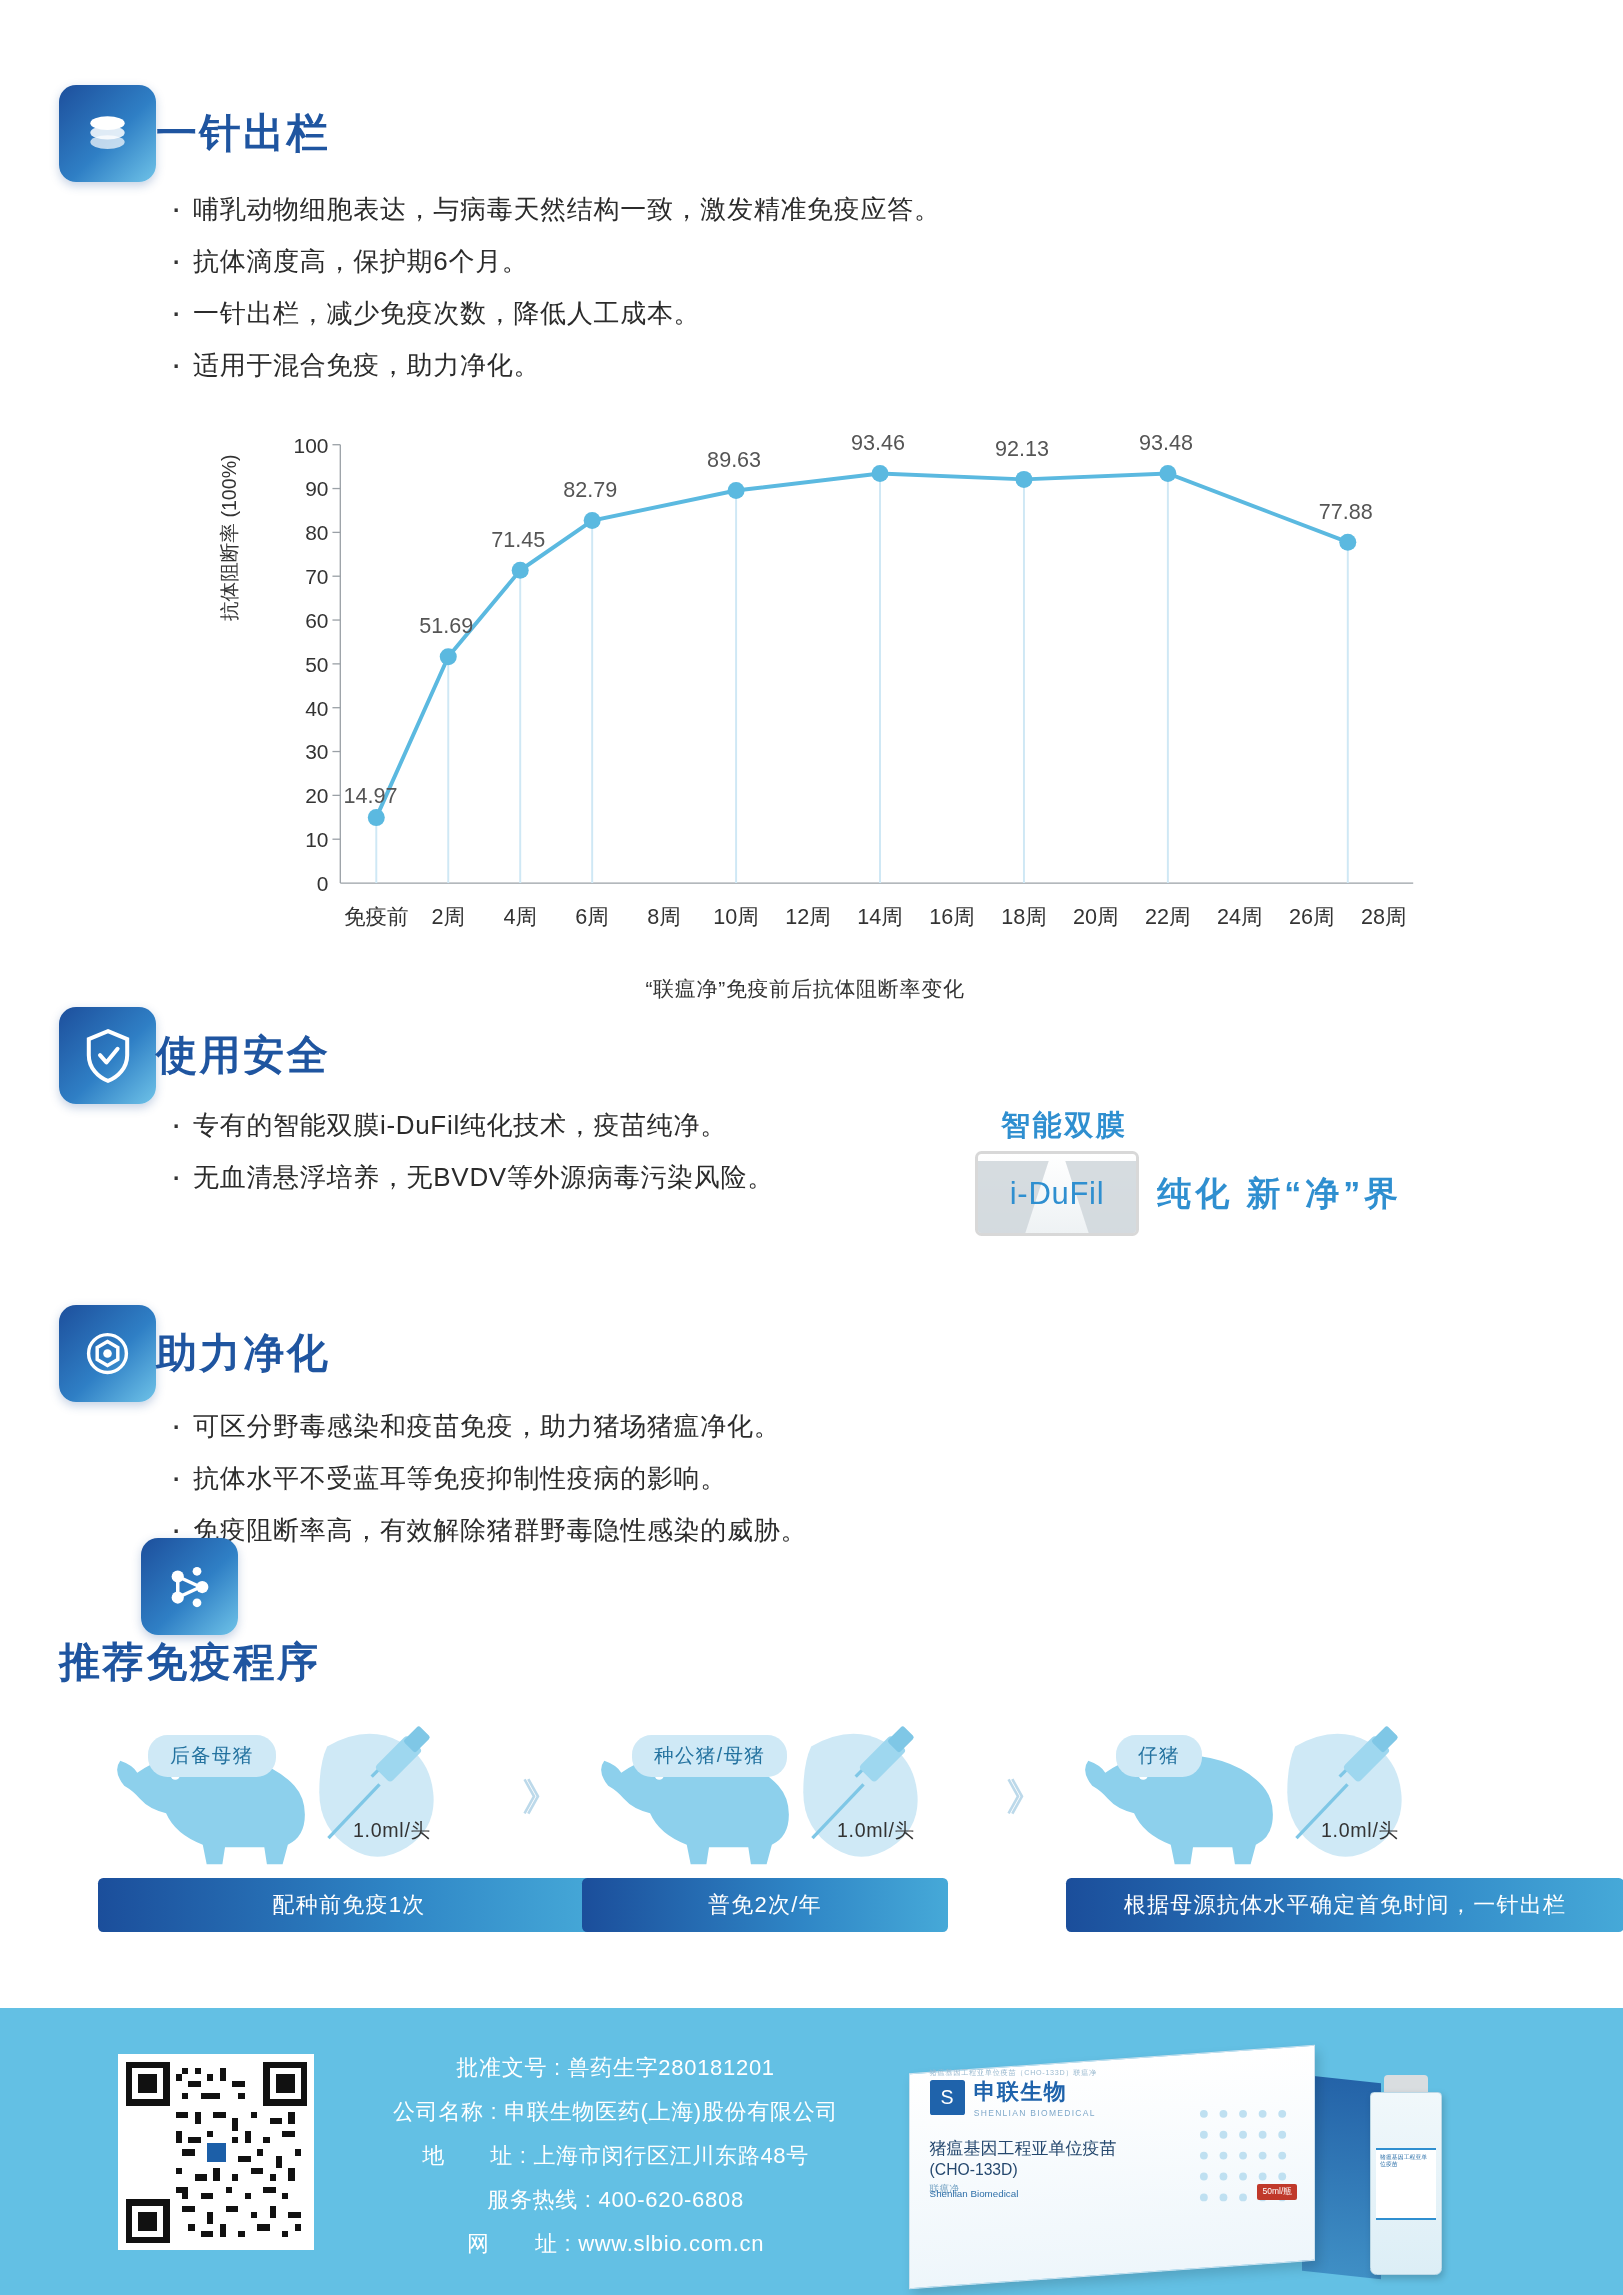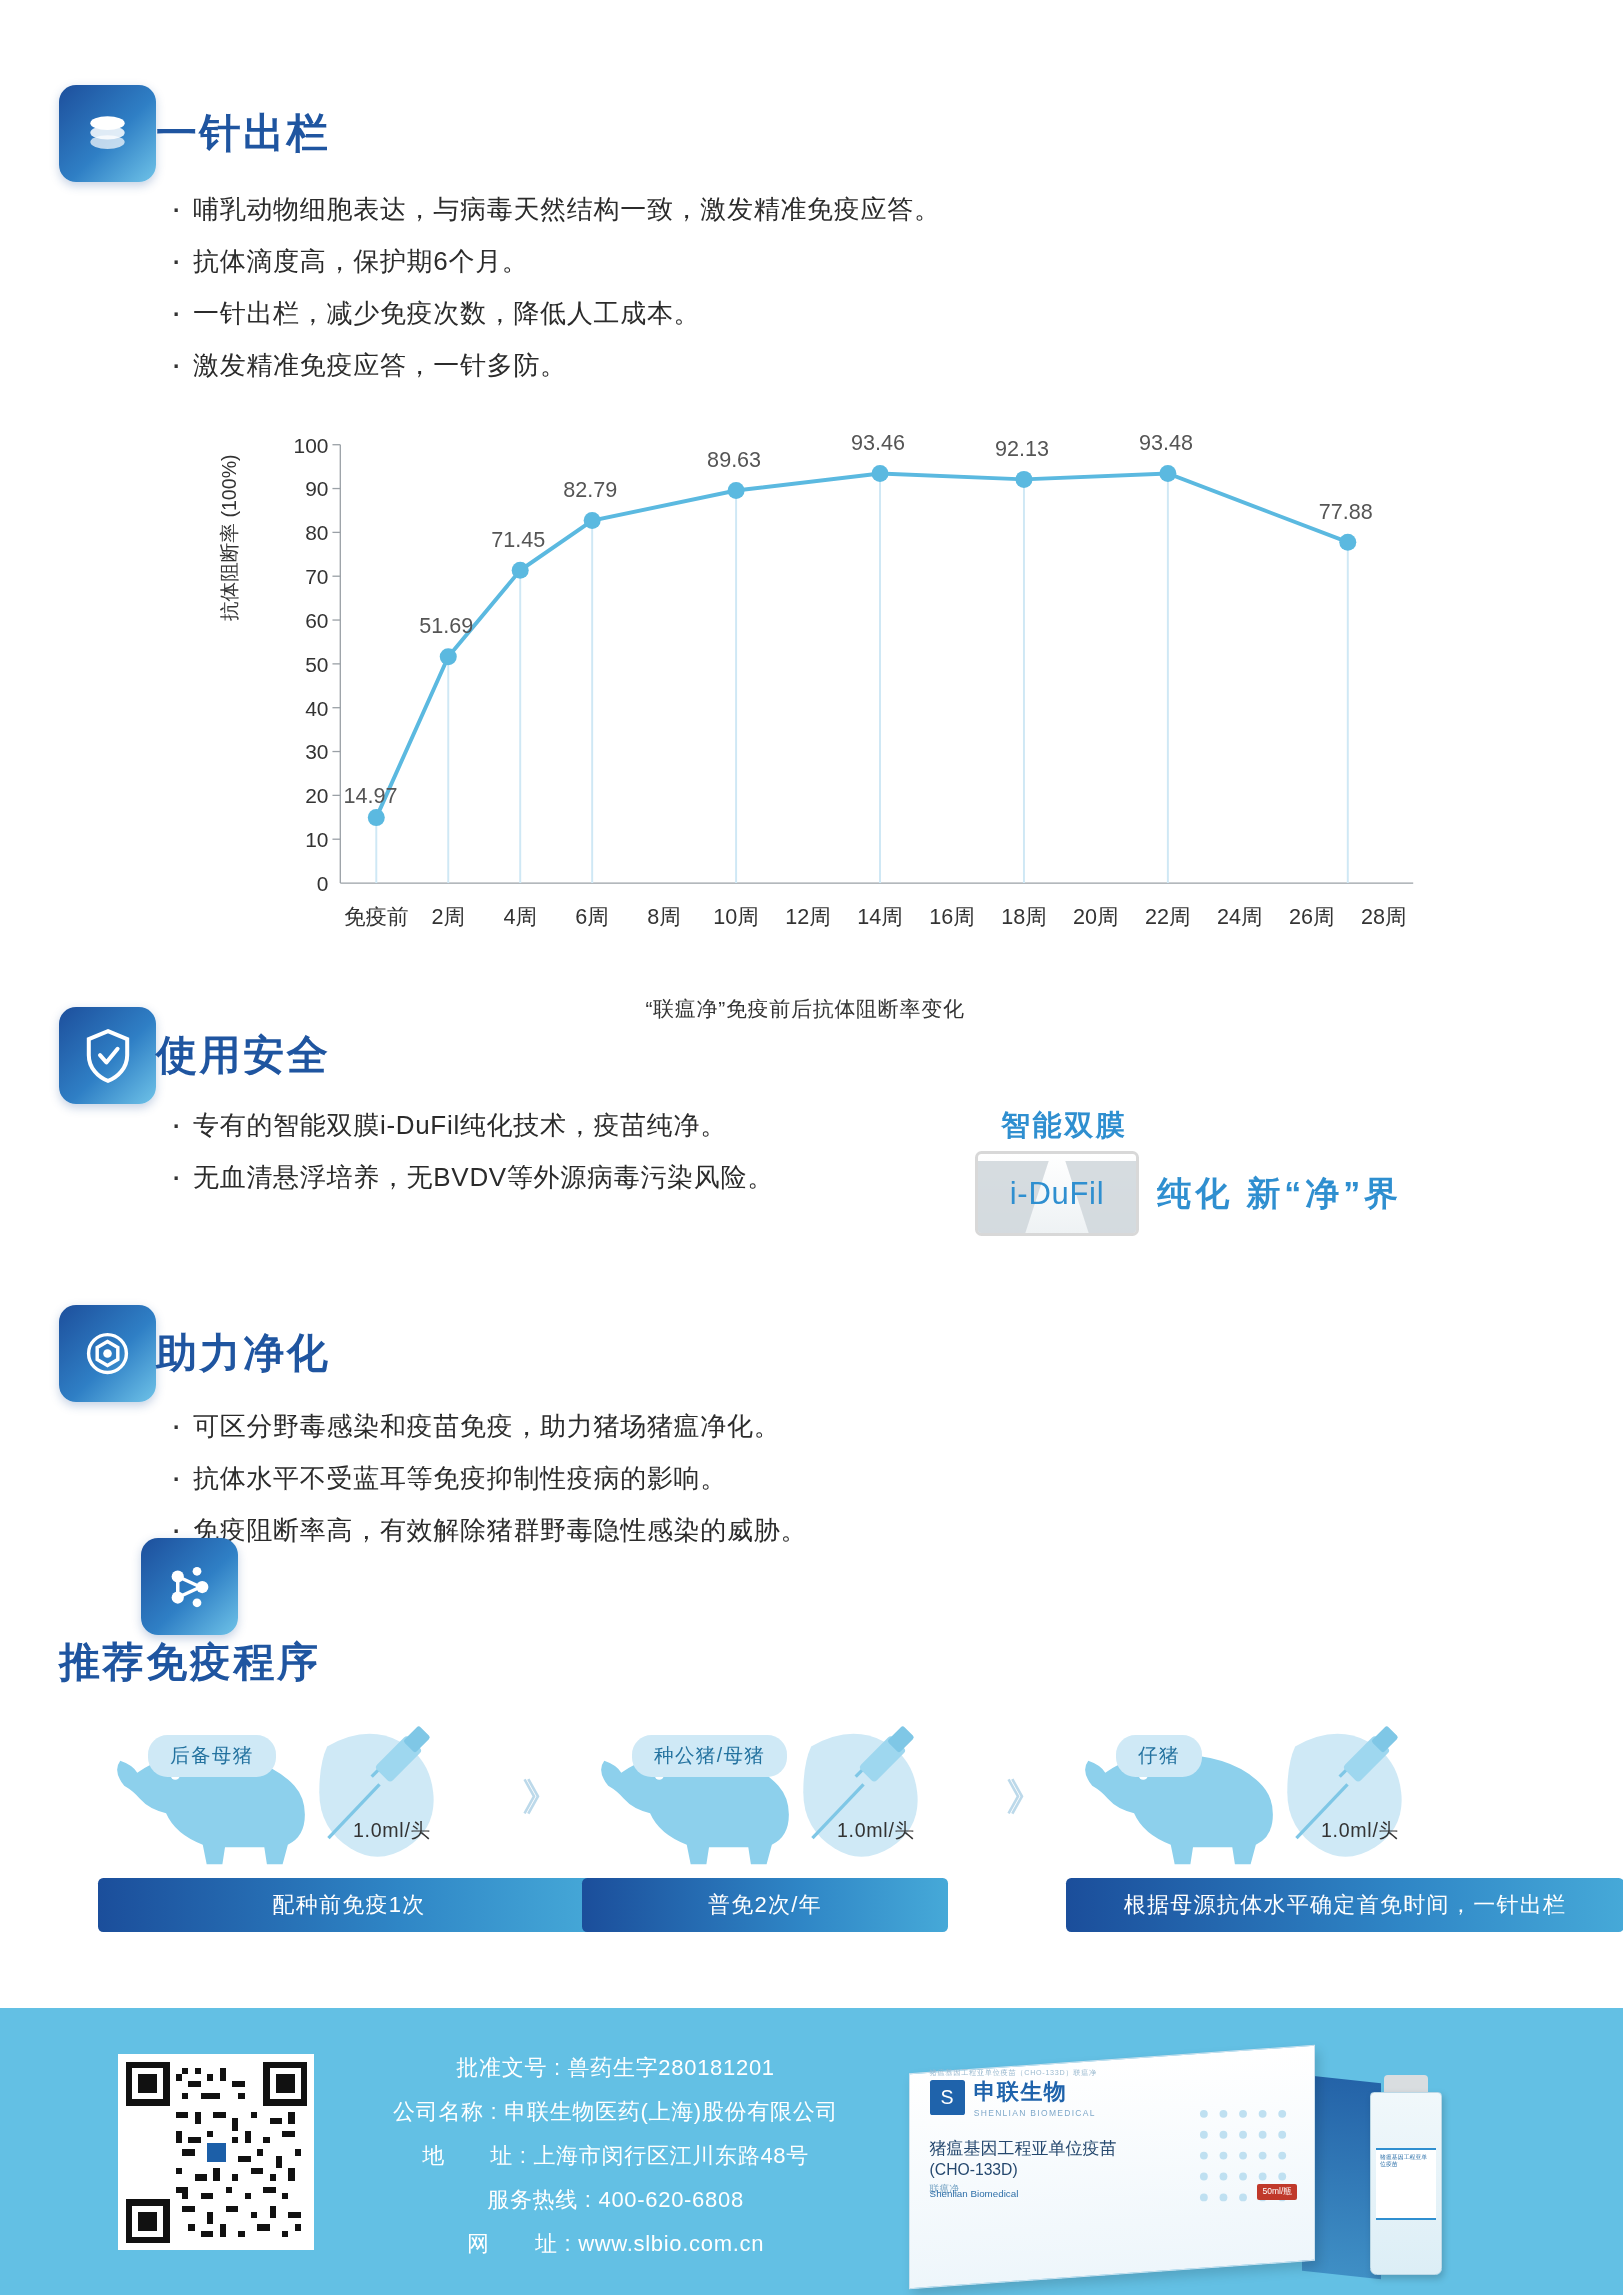--- a/index.html
+++ b/index.html
@@ -176,21 +176,21 @@
         <ellipse cx="32" cy="42" rx="20" ry="8" fill="#fff" opacity=".7"></ellipse>
       </svg>
     </div>
     <div class="sec-title">一针出栏</div>
   </div>
 
   <ul class="bullets" style="position:absolute;left:164px;top:196px;width:1243px;">
     <li>哺乳动物细胞表达，与病毒天然结构一致，激发精准免疫应答。</li>
     <li>抗体滴度高，保护期6个月。</li>
     <li>一针出栏，减少免疫次数，降低人工成本。</li>
-    <li>激发精准免疫应答，一针多防。</li>
+    <li>适用于混合免疫，助力净化。</li>
   </ul>
 
   <div class="chart-wrap" style="position:absolute;left:216px;top:425px;width:1243px;height:536px;">
     <div class="ylabel">抗体阻断率 (100%)</div>
 
     <svg width="1243" height="517" viewBox="0 0 1900 790">
 
       <line x1="190" y1="30" x2="190" y2="700" stroke="#9aa0a6" stroke-width="2"></line>
       <line x1="190" y1="700" x2="1830" y2="700" stroke="#9aa0a6" stroke-width="2"></line>
 
@@ -269,21 +269,21 @@
         <text x="1235" y="762">18周</text>
         <text x="1345" y="762">20周</text>
         <text x="1455" y="762">22周</text>
         <text x="1565" y="762">24周</text>
         <text x="1675" y="762">26周</text>
         <text x="1785" y="762">28周</text>
       </g>
     </svg>
   </div>
 
-  <div class="chart-caption" style="position:absolute;left:216px;top:995px;width:1178px;">“联瘟净”免疫前后抗体阻断率变化</div>
+  <div class="chart-caption" style="position:absolute;left:216px;top:975px;width:1178px;">“联瘟净”免疫前后抗体阻断率变化</div>
 
   <div class="sec-head" style="position:absolute;left:59px;top:1007px;">
     <div class="sec-icon">
       <svg width="52" height="56" viewBox="0 0 64 70">
         <path d="M32 4 L56 14 L56 34 C56 50 44 62 32 66 C20 62 8 50 8 34 L8 14 Z" fill="none" stroke="#fff" stroke-width="5"></path>
         <path d="M22 34 l8 9 l14 -17" fill="none" stroke="#fff" stroke-width="5" stroke-linecap="round" stroke-linejoin="round"></path>
       </svg>
     </div>
     <div class="sec-title">使用安全</div>
   </div>

